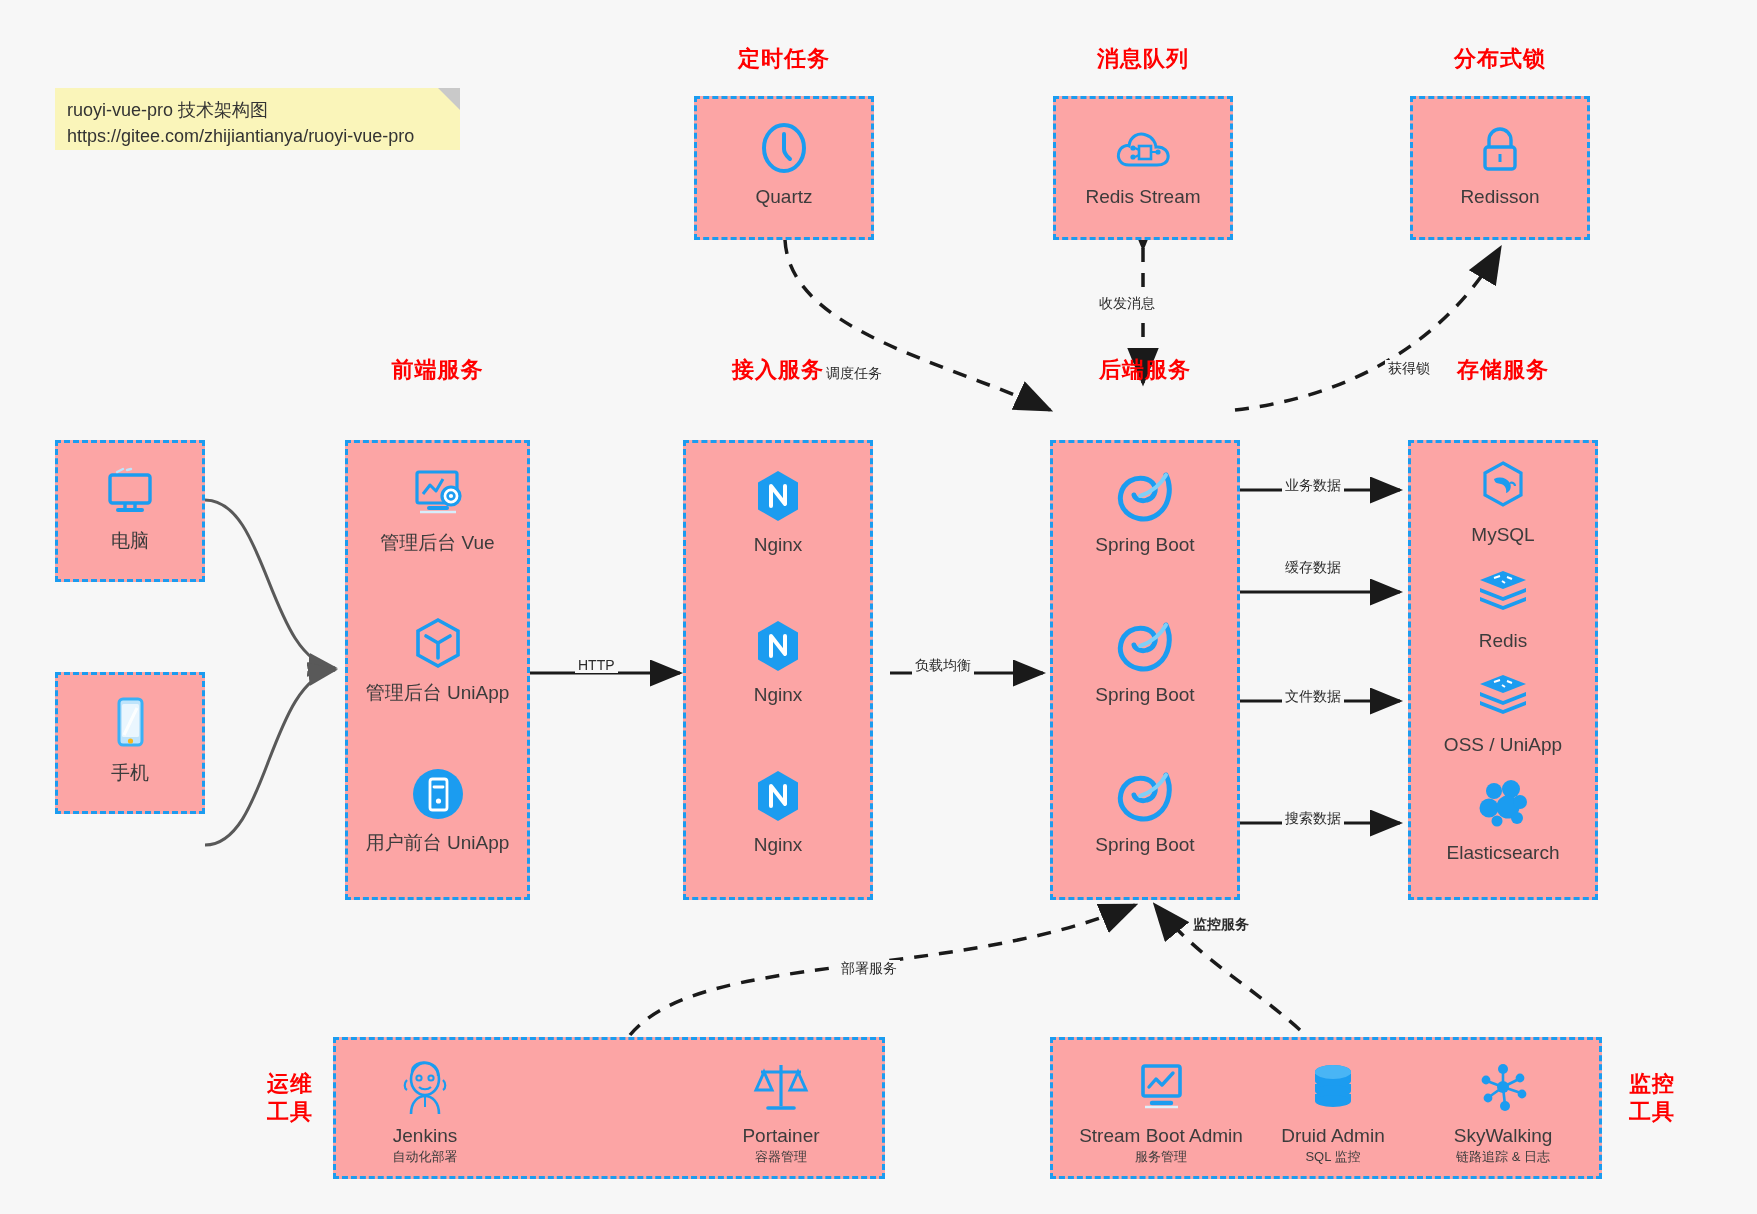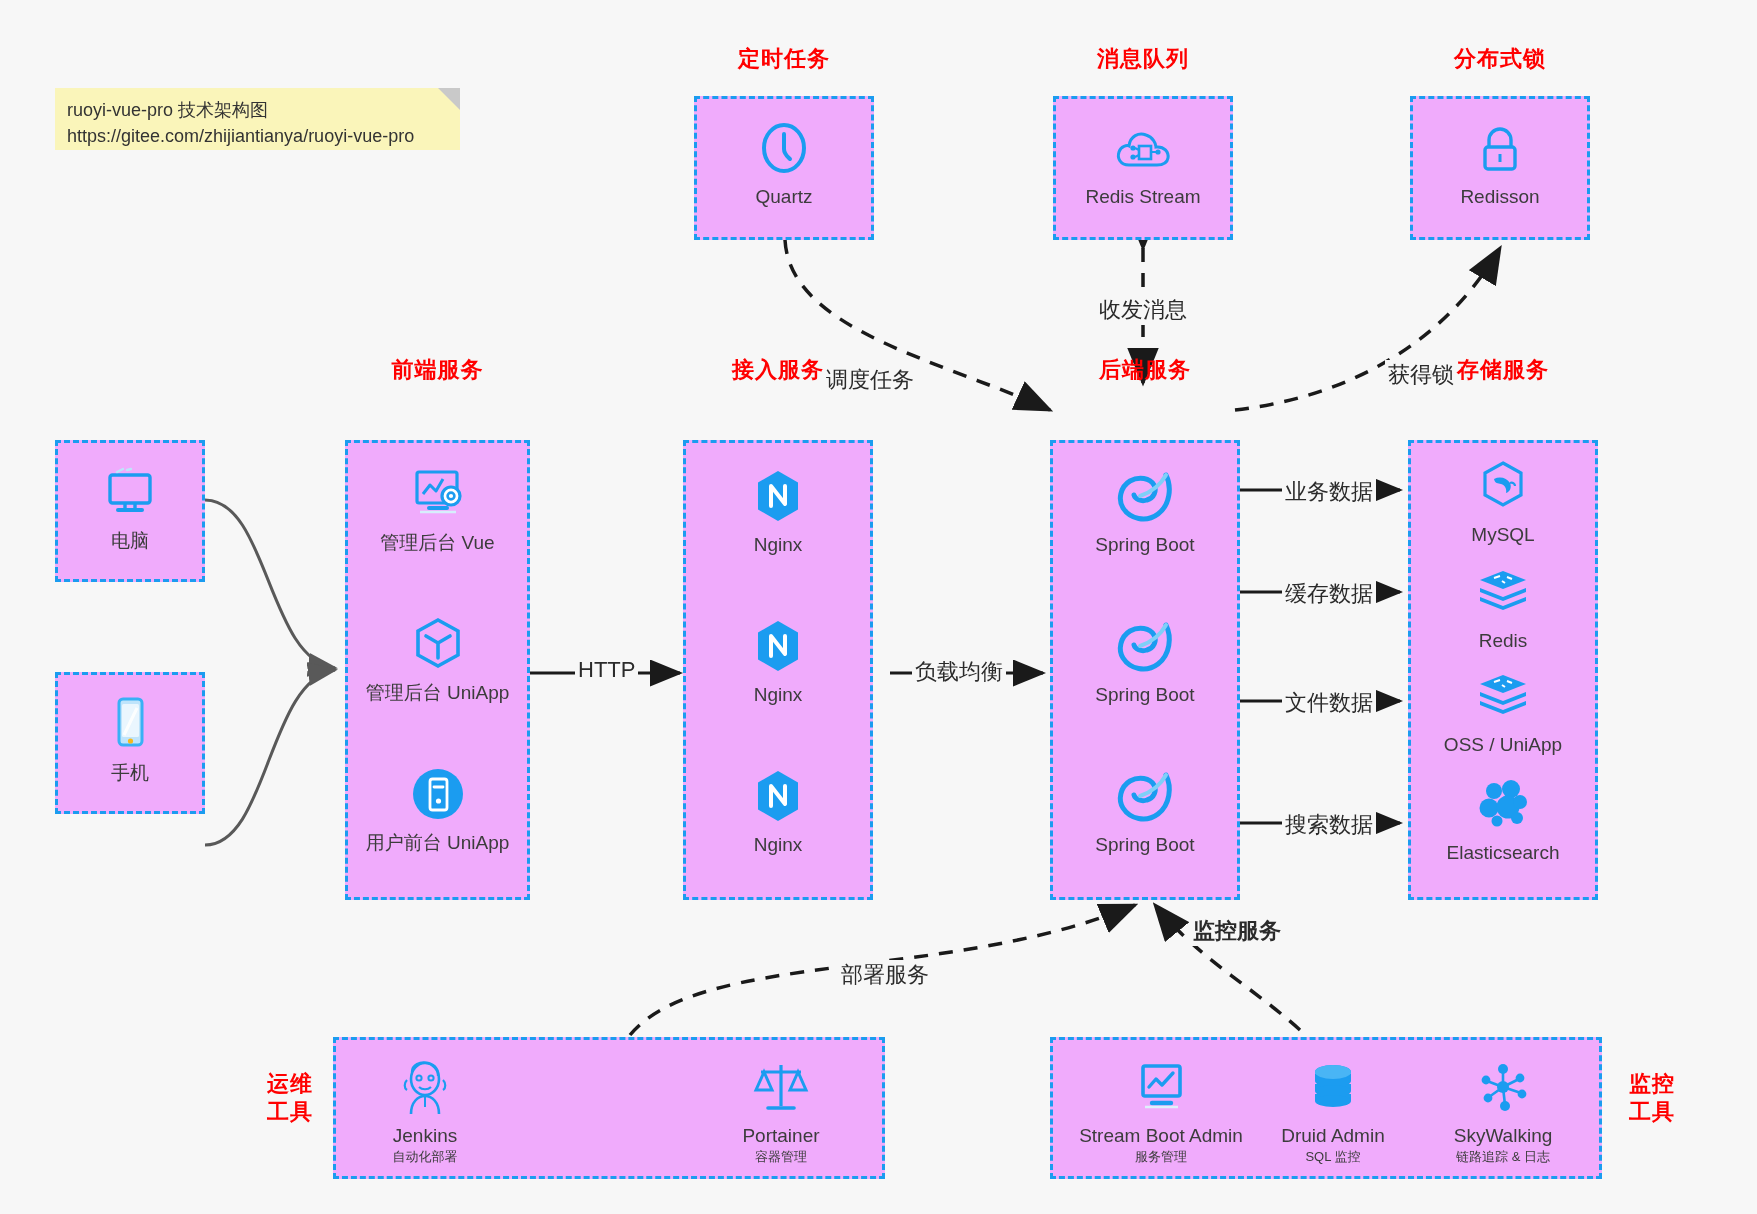--- a/index.html
+++ b/index.html
@@ -10,21 +10,21 @@
     position:relative;overflow:hidden;
   }
   #stage{position:absolute;left:0;top:0;width:1757px;height:1214px;}
 
   
   #wires{position:absolute;left:0;top:0;width:1757px;height:1214px;pointer-events:none;}
 
   
   .gbox{
     position:absolute;
-    background:#f0abfc;
+    background:#fca5a5;
     border:3px dashed #1b9cf0;
     box-sizing:border-box;
   }
   .gtitle{
     position:absolute;
     color:#ff0000;
     font-weight:bold;
     font-size:22px;
     letter-spacing:1px;
     white-space:nowrap;
@@ -50,21 +50,21 @@
     line-height:1.3;
     white-space:nowrap;
   }
   .node .cap2{
     font-size:13px;color:#3c3c3c;line-height:1.3;white-space:nowrap;
   }
 
   
   .elabel{
     position:absolute;
-    font-size:22px;
+    font-size:14px;
     color:#2b2b2b;
     background:#f7f7f7;
     padding:0 3px;
     white-space:nowrap;
   }
 
   
   #note{
     position:absolute;left:55px;top:88px;width:405px;height:62px;
     background:#faf5ba;
@@ -300,21 +300,21 @@
         <svg width="58" height="58" viewBox="0 0 58 58">
           <path d="M50,8 C56,20 54,38 42,47 C30,56 14,52 7,41 C2,33 4,20 14,14 C23,9 34,11 38,18 C41,24 38,31 31,33 C25,35 19,32 18,28" fill="none" stroke="#1b9cf0" stroke-width="5" stroke-linecap="round"></path>
           <path d="M50,8 C45,17 36,25 24,29" fill="none" stroke="#7fd0f8" stroke-width="4" stroke-linecap="round"></path>
         </svg>
       </div>
       <div class="cap">Spring Boot</div>
     </div>
   </div>
 
   <div class="elabel" style="left:1282px;top:477px;">业务数据</div>
-  <div class="elabel" style="left:1282px;top:579px;">缓存数据</div>
+  <div class="elabel" style="left:1282px;top:559px;">缓存数据</div>
   <div class="elabel" style="left:1282px;top:688px;">文件数据</div>
   <div class="elabel" style="left:1282px;top:810px;">搜索数据</div>
 
   <div class="gtitle" style="left:1408px;top:355px;width:190px;">存储服务</div>
   <div class="gbox" style="left:1408px;top:440px;width:190px;height:460px;">
     <div class="node" style="left:0;top:12px;width:184px;">
       <div class="ico">
         <svg width="54" height="54" viewBox="0 0 54 54">
           <path d="M27,4 L45,14 L45,36 L27,46 L9,36 L9,14 Z" fill="none" stroke="#1b9cf0" stroke-width="3.2"></path>
           <path d="M18,20 C24,17 31,19 34,24 C36,28 34,33 30,34 C31,30 29,26 25,25 C22,24 19,25 18,20 Z" fill="#1b9cf0"></path>

